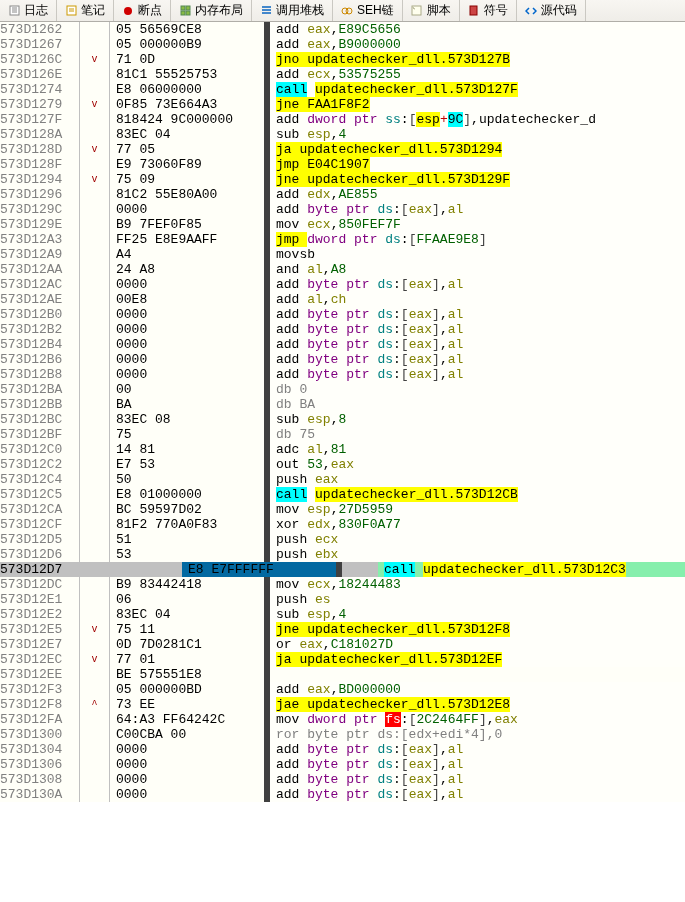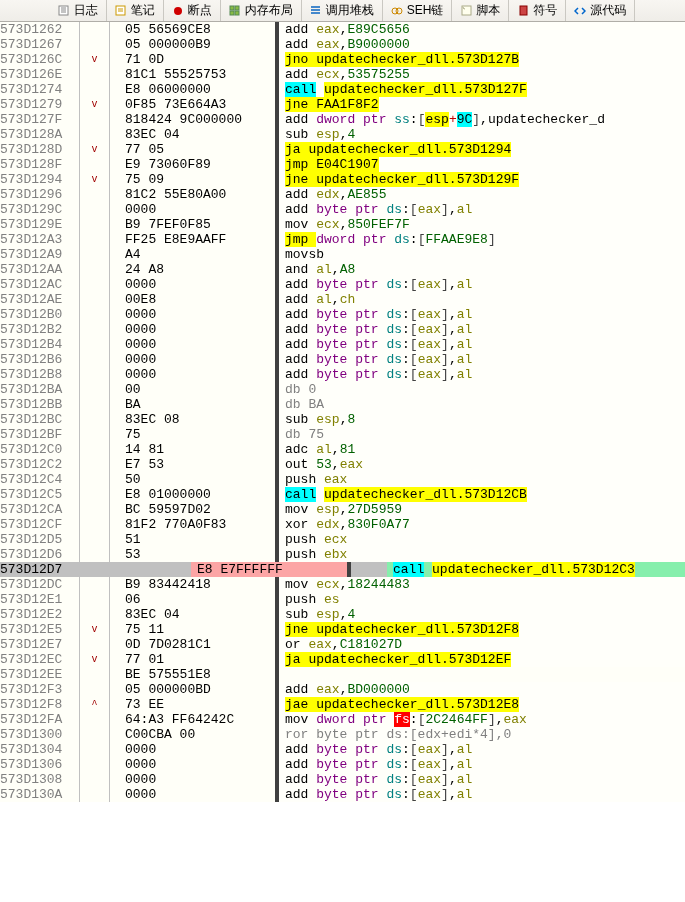--- a/index.html
+++ b/index.html
@@ -10,21 +10,20 @@
     width: 685px;
     overflow: hidden;
   }
   .toolbar {
     display: flex;
     background: linear-gradient(#f8f6f2,#efede8);
     border-bottom: 1px solid #b0aea8;
     height: 22px;
     font-family: "Microsoft YaHei","SimSun",sans-serif;
     font-size: 12px;
-    justify-content: center;
   }
   .tab {
     display: flex;
     align-items: center;
     padding: 0 8px;
     border-right: 1px solid #cac8c2;
     cursor: pointer;
     white-space: nowrap;
     gap: 4px;
   }
@@ -54,25 +53,24 @@
     background: #fffff8;
     text-align: center;
     color: #a00000;
     font-size: 10px;
   }
   .row.sel .col-gutter { background:#c0c0c0;}
   .col-bytes {
     width: 160px;
     padding-left: 6px;
     color: #000;
-    border-right: 4px solid #404040;
-    background: #fffff8;
-    margin-left: 9px;
-  }
-  .row.sel .col-bytes { background:#fca5a5;}
+    border-right: 6px solid #404040;
+    background: #fffff8;
+  }
+  .row.sel .col-bytes { background:#0369a1;}
   .col-dis {
     flex: 1;
     padding-left: 6px;
     background: #fffffa;
     overflow: hidden;
   }
   .row.sel .col-dis { background:#86efac;}
   
   .m  { color: #000; }     
   .r  { color: #008080; }  

